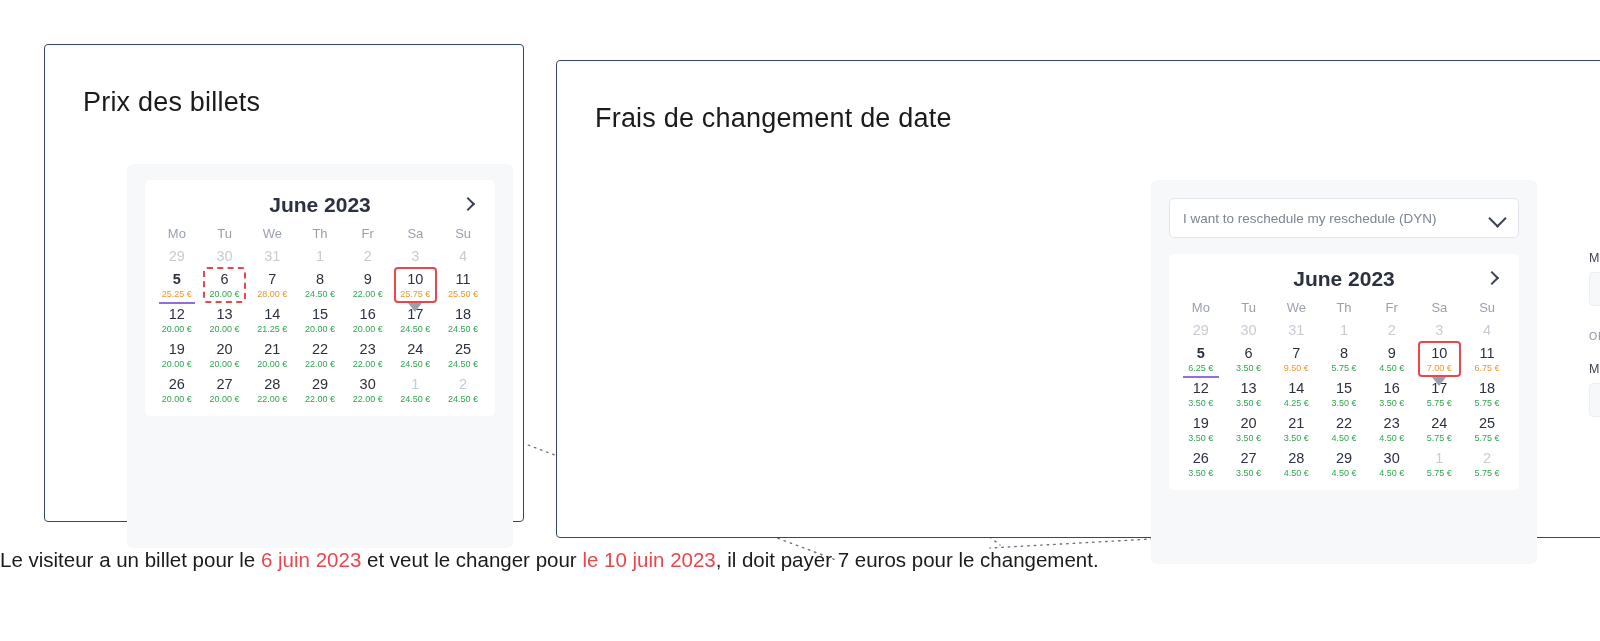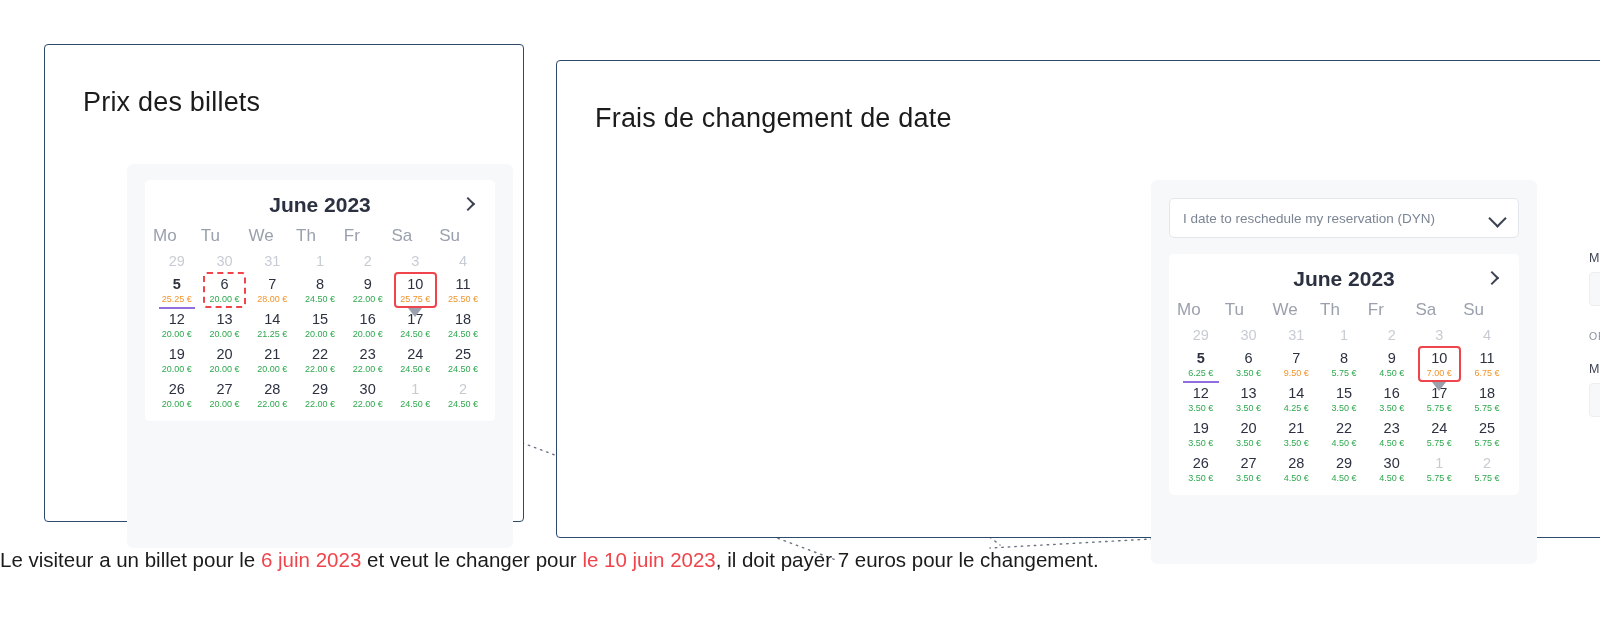--- a/index.html
+++ b/index.html
@@ -107,25 +107,25 @@
     border-right: 2px solid #3b4252;
     border-top: 2px solid #3b4252;
     transform: rotate(45deg);
   }
   table.cal-grid {
     width: 100%;
     border-collapse: collapse;
     table-layout: fixed;
   }
   table.cal-grid th {
-    font-size: 17px;
+    font-size: 13px;
     font-weight: normal;
     color: #9aa1ad;
     padding: 6px 0 4px 0;
-    text-align: left;
+    text-align: center;
   }
   td.day {
     text-align: center;
     padding: 2px 0 3px 0;
     position: relative;
     vertical-align: top;
   }
   .dnum {
     font-size: 14.5px;
     color: #2b3140;
@@ -426,21 +426,21 @@
         </table>
       </div>
     </div>
   </div>
 
   <div id="panel-right" class="panel">
     <div class="panel-title">Frais de changement de date</div>
 
     <div id="widget-right" class="widget">
       <div class="select-box">
-        <span class="sel-label">I date to reschedule my reservation (DYN)</span>
+        <span class="sel-label">I want to reschedule my reschedule (DYN)</span>
         <span class="chev"></span>
       </div>
 
       <div class="cal">
         <div class="cal-head">
           <span class="cal-month">June 2023</span>
           <span class="cal-next"></span>
         </div>
         <table class="cal-grid">
           <thead>

